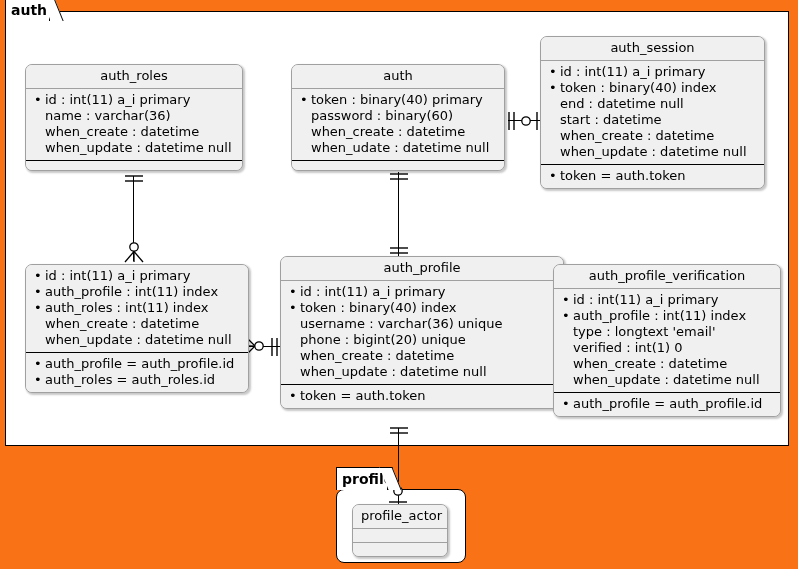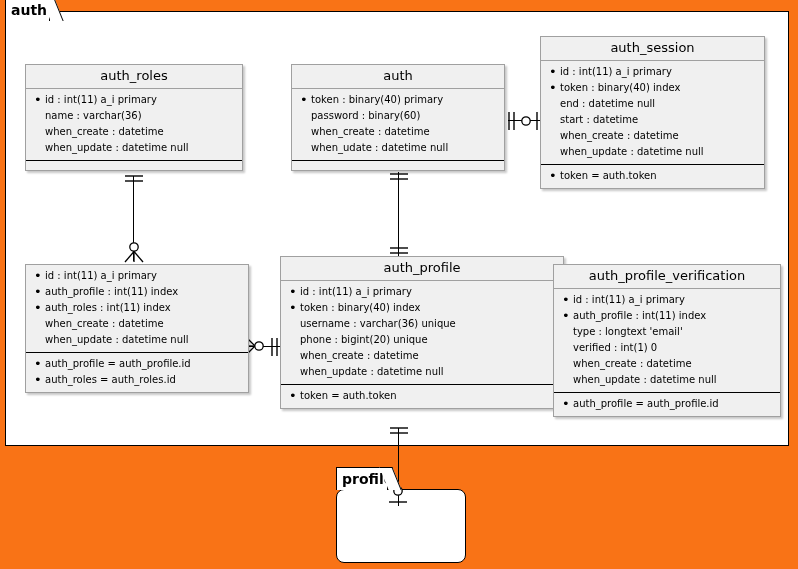--- a/index.html
+++ b/index.html
@@ -51,21 +51,21 @@
     transform: skewX(22deg);
     border-top: 1.5px solid #000000;
   }
 
   
   .entity {
     position: absolute;
     box-sizing: border-box;
     background: #f0f0f0;
     border: 1px solid #a0a0a0;
-    border-radius: 0;
+    border-radius: 7px;
     box-shadow: 1.5px 1.5px 2px rgba(0,0,0,0.22);
     z-index: 3;
     overflow: hidden;
   }
   .entity-title {
     text-align: center;
     padding: 4px 8px 5px 8px;
     font-size: 13px;
     line-height: 1.1;
     border-bottom: 1px solid #a0a0a0;
@@ -83,21 +83,21 @@
     min-height: 7px;
     padding: 3px 7px;
   }
   .compartment.empty-thin {
     min-height: 5px;
     padding: 2px 7px;
     border-top: 1.5px solid #000000;
   }
   .field {
     white-space: nowrap;
-    font-size: 10px;
+    font-size: 13px;
     line-height: 16px;
     padding-left: 12px;
     position: relative;
     color: #000000;
   }
   .field.bulleted::before {
     content: "\2022";
     position: absolute;
     left: 1px;
     top: -0.5px;
@@ -300,14 +300,19 @@
       <div class="field">type : longtext 'email'</div>
       <div class="field">verified : int(1) 0</div>
       <div class="field">when_create : datetime</div>
       <div class="field">when_update : datetime null</div>
     </div>
     <div class="compartment thick-top">
       <div class="field bulleted">auth_profile = auth_profile.id</div>
     </div>
   </div>
 
+  <div class="entity" style="left:352px; top:504px; width:96px;">
+    <div class="entity-title" style="border-bottom:1px solid #a0a0a0;">profile_actor</div>
+    <div class="compartment empty" style="border-bottom:1px solid #a0a0a0;"></div>
+    <div class="compartment empty"></div>
+  </div>
 
 </div>
 
 </body></html>

